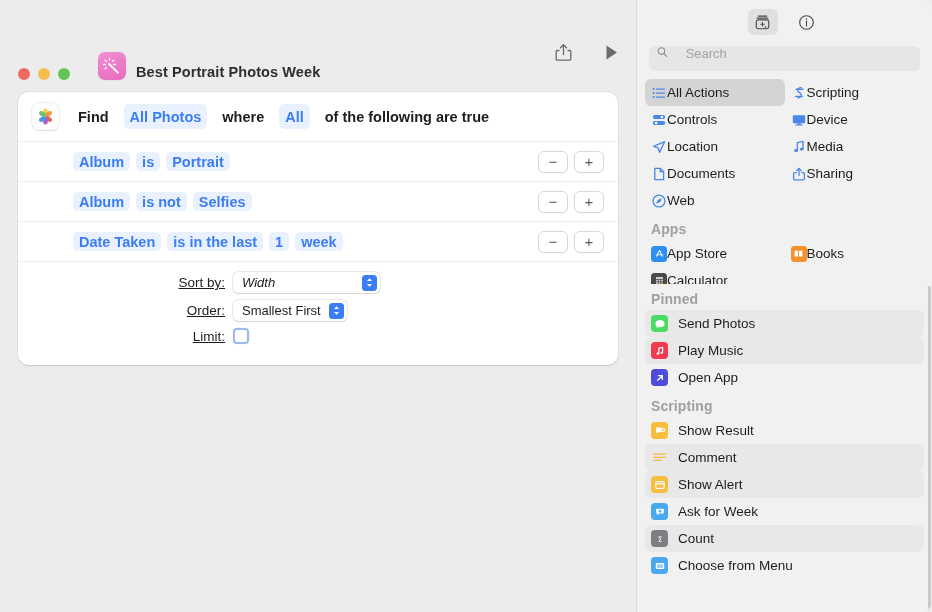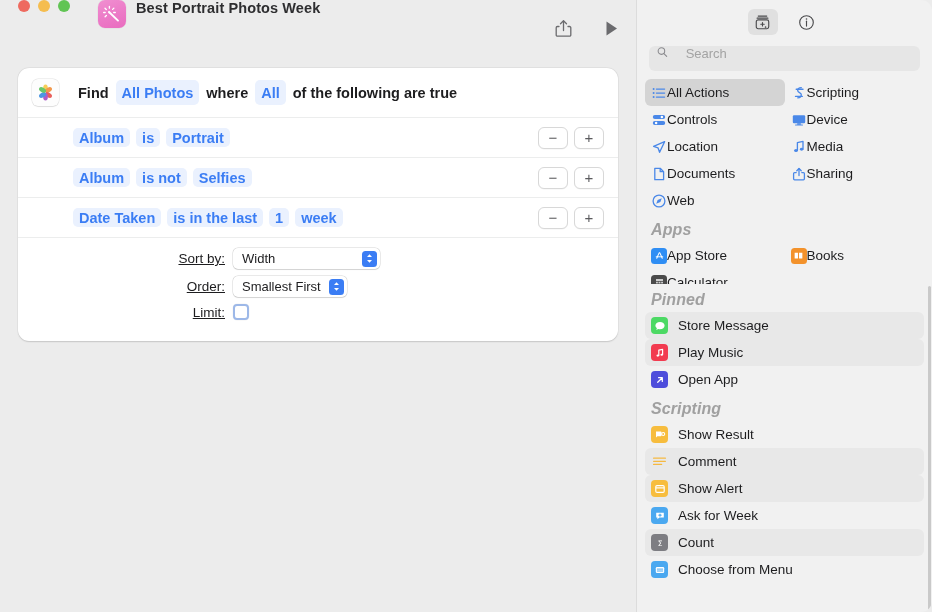--- a/index.html
+++ b/index.html
@@ -23,23 +23,24 @@
     position: relative;
     width: 636px; height: 612px;
     background: #ececec;
     border-top-left-radius: 11px;
     border-bottom-left-radius: 11px;
     overflow: hidden;
     flex: 0 0 636px;
   }
   .titlebar {
     height: 56px;
-    display: flex; align-items: flex-start;
+    display: flex; align-items: flex-end;
     padding: 0 16px 0 18px;
     position: relative;
+    margin-top: 24px;
   }
   .traffic { display: flex; gap: 8px; align-items: center; }
   .light { width: 12px; height: 12px; border-radius: 50%; }
   .light.red { background: #ee6a5f; }
   .light.yellow { background: #f5bd4f; }
   .light.green { background: #61c454; }
 
   .shortcut-icon {
     width: 28px; height: 28px;
     border-radius: 7px;
@@ -78,21 +79,21 @@
   .photos-icon {
     width: 27px; height: 27px; border-radius: 6px;
     background: #fdfdfd;
     box-shadow: 0 0 0 0.5px rgba(0,0,0,0.10), 0 0.5px 1px rgba(0,0,0,0.08);
     display:flex; align-items:center; justify-content:center;
     flex: 0 0 27px;
   }
   .head-txt {
     margin-left: 15px;
     font-size: 14.5px; font-weight: 700; color: #1d1d1f;
-    display: flex; align-items: center; flex-wrap: wrap; gap: 0;
+    display: flex; align-items: center; flex-wrap: wrap; gap: 8px;
     line-height: 22px;
   }
   .plain { padding: 0 4px; }
   .tok {
     color: #3b7df4;
     background: #eaf1fe;
     border-radius: 5px;
     padding: 1.5px 6px;
     margin: 0 3px;
     font-weight: 700;
@@ -138,21 +139,21 @@
   .popup {
     height: 21px;
     background: #fff;
     border-radius: 5px;
     box-shadow: 0 0 0 0.5px rgba(0,0,0,0.16), 0 0.5px 1px rgba(0,0,0,0.10);
     display: flex; align-items: center;
     padding: 0 3px 0 9px;
     cursor: pointer;
   }
   .popup .pv { font-size: 13px; color: #1d1d1f; white-space: nowrap; }
-  .popup.wide .pv { width: 112px; }
+  .popup.wide .pv { width: 112px; font-style: italic; }
   .chev {
     width: 15px; height: 16px; border-radius: 3.5px;
     background: #3b7df4;
     margin-left: 8px;
     display:flex; align-items:center; justify-content:center;
     flex: 0 0 15px;
   }
   .checkbox {
     width: 16px; height: 16px;
     border-radius: 4px;
@@ -216,24 +217,23 @@
     display: flex; align-items: center;
     padding: 0 6px;
     border-radius: 6px;
     cursor: pointer;
     font-size: 13.5px;
     color: #1d1d1f;
   }
   .cat-item.selected { background: #d4d4d4; }
   .cat-ico { width: 16px; display:flex; align-items:center; justify-content:center; flex:0 0 16px; }
   .group-hd {
-    font-size: 16px; font-weight: 700; color: #a0a0a0;
+    font-size: 14px; font-weight: 700; color: #a0a0a0;
     padding: 7px 14px 3px 14px;
     letter-spacing: 0.1px;
-    font-style: italic;
   }
   .app-ico { width: 16px; height: 16px; border-radius: 3.5px; flex: 0 0 16px; display:flex; align-items:center; justify-content:center; }
 
   .list-section { padding: 0 8px; }
   .list-row {
     height: 27px;
     display: flex; align-items: center; gap: 10px;
     padding: 0 6px;
     border-radius: 6px;
     font-size: 13.5px;
@@ -581,21 +581,21 @@
 
     <div class="sb-body">
       <div class="group-hd">Pinned</div>
       <div class="list-section">
         <div class="list-row stripe">
           <span class="act-ico" style="background:#4cd964;">
             <svg width="12" height="12" viewBox="0 0 12 12">
                 <path d="M6 1.9 c2.7 0 4.6 1.6 4.6 3.7 c0 2.1 -1.9 3.7 -4.6 3.7 c-0.6 0 -1.2 -0.08 -1.7 -0.23 L2.2 10.1 L2.9 8.2 C1.9 7.5 1.4 6.5 1.4 5.6 C1.4 3.5 3.3 1.9 6 1.9 Z" fill="#fff"></path>
               </svg>
           </span>
-          <span>Store Message</span>
+          <span>Send Photos</span>
         </div>
         <div class="list-row stripe">
           <span class="act-ico" style="background:#f23b50;">
             <svg width="12" height="12" viewBox="0 0 12 12">
                 <path d="M4.8 8.4 V3.1 L8.6 2.3 V7.6" fill="none" stroke="#fff" stroke-width="1.2" stroke-linecap="round" stroke-linejoin="round"></path>
                 <ellipse cx="3.8" cy="8.6" rx="1.35" ry="1.15" fill="#fff"></ellipse>
                 <ellipse cx="7.7" cy="7.8" rx="1.25" ry="1.05" fill="#fff"></ellipse>
               </svg>
           </span>
           <span>Play Music</span>

